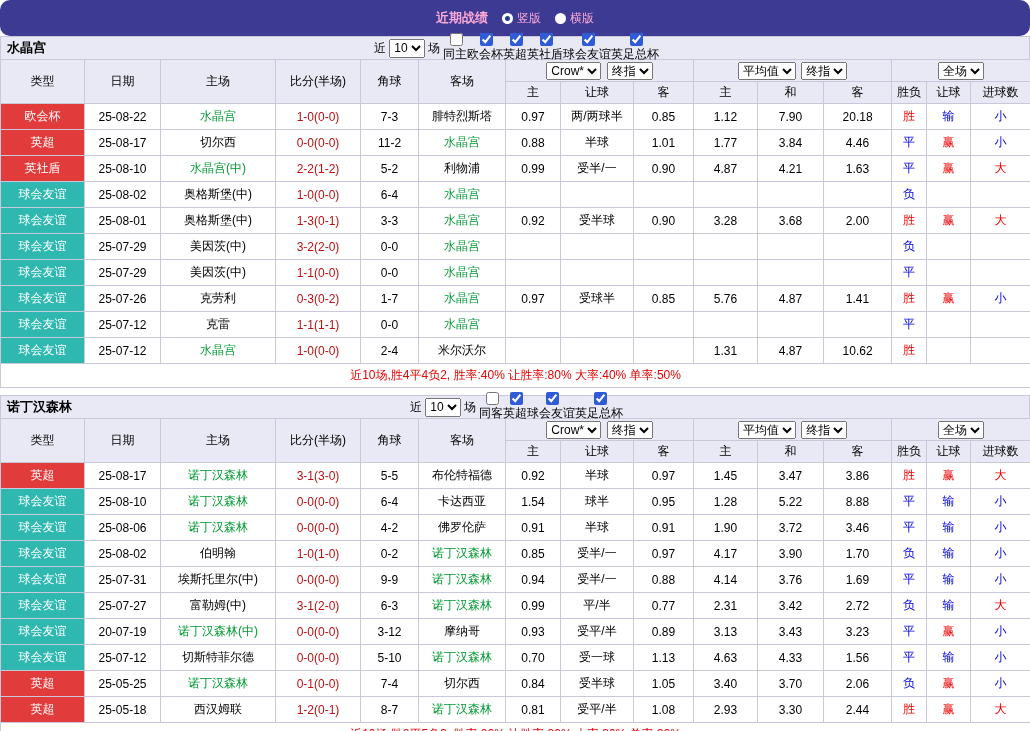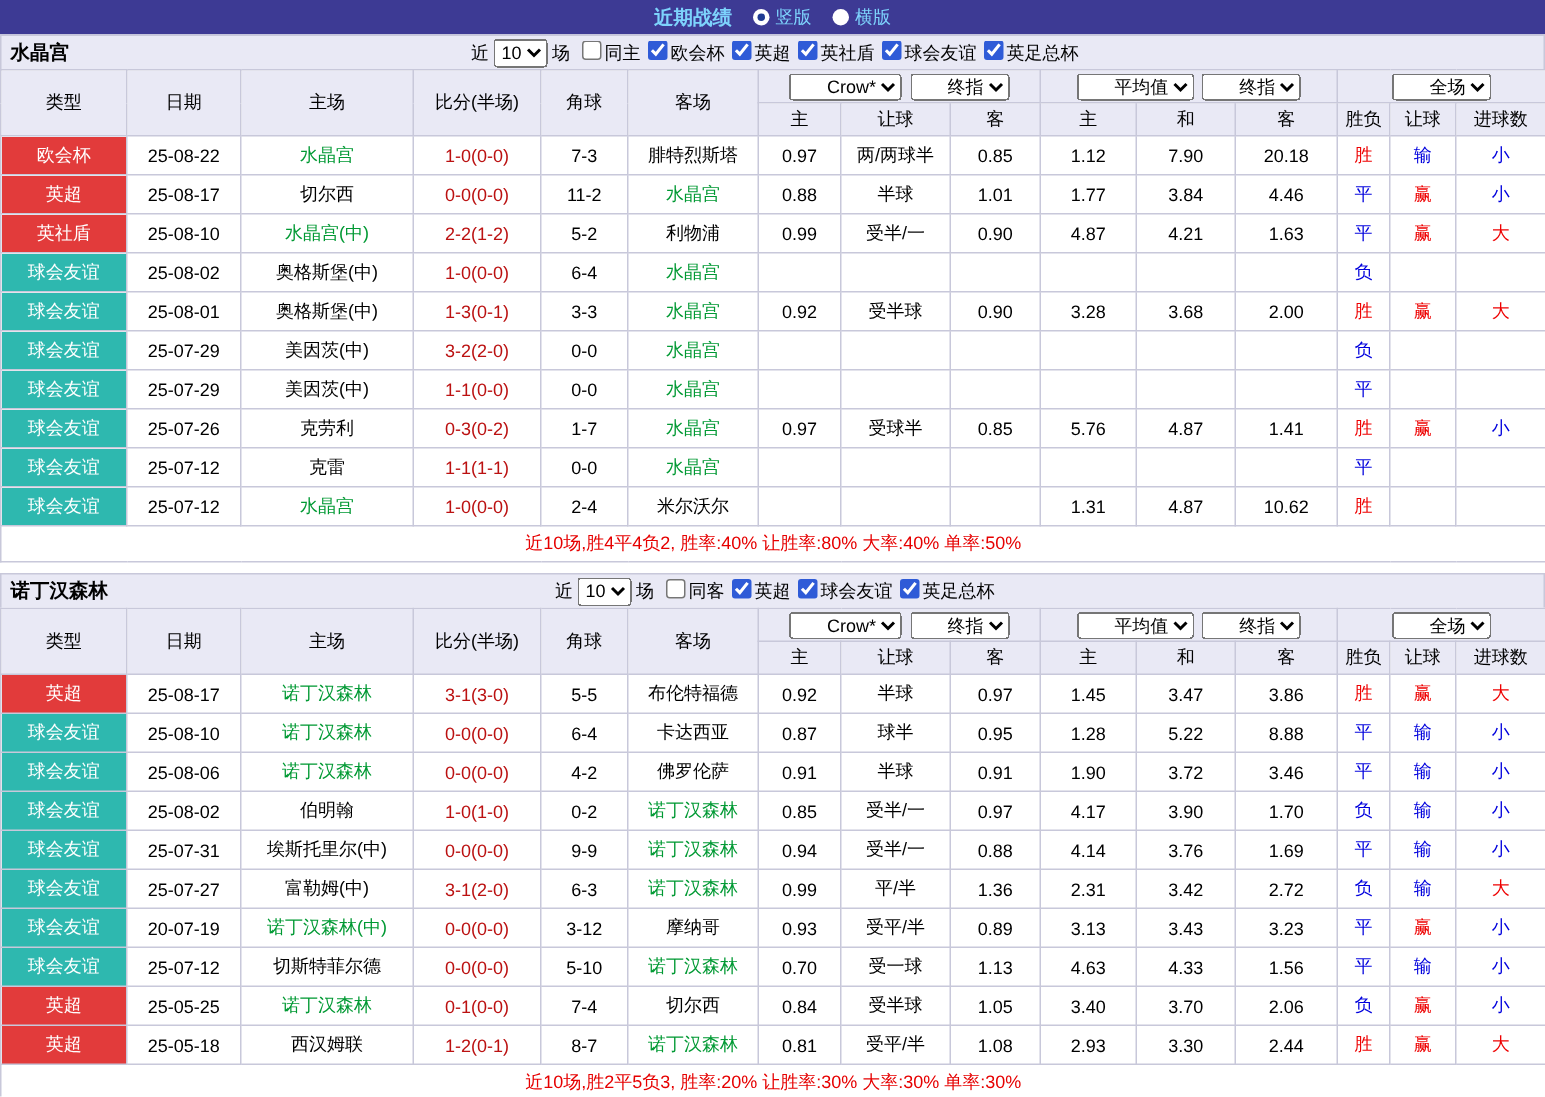--- a/index.html
+++ b/index.html
@@ -3,51 +3,52 @@
 <meta charset="utf-8">
 <style>
   * { box-sizing: border-box; }
   html, body { margin: 0; padding: 0; }
   body {
     width: 1030px; height: 731px; overflow: hidden;
     font-family: "Liberation Sans", "DejaVu Sans", sans-serif;
     font-size: 12px; background: #fff; color: #000;
   }
   .topbar {
-    height: 23px; background: var(--bar_indigo, #3d3a94);
+    height: 36px; background: var(--bar_indigo, #3d3a94);
     display: flex; align-items: center; justify-content: center; gap: 14px;
-    color: #7dd3fc;
+    color: #f9a8d4;
+    border-radius: 10px;
   }
   .tb-title { font-weight: bold; font-size: 13px; }
   .radio-opt { display: inline-flex; align-items: center; gap: 4px; cursor: pointer; }
   .radio { width: 11px; height: 11px; border-radius: 50%; background: #fff; position: relative; display: inline-block; }
   .radio[data-checked="true"]::after {
     content: ""; position: absolute; left: 3px; top: 3px; width: 5px; height: 5px;
     border-radius: 50%; background: #1f3a93;
   }
   .section { width: 1030px; }
   .section + .section { margin-top: 7px; }
   .section-bar {
     height: 23px; background: var(--header_lavender, #e9e9f5);
     border: 1px solid #c8c8da; border-bottom: none;
     display: flex; align-items: center; padding: 0 6px; position: relative;
   }
   .team-name { font-weight: bold; font-size: 13px; }
   .filters { position: absolute; left: 50%; transform: translateX(-50%); display: flex; align-items: center; white-space: nowrap; }
   .filters .flabel { margin: 0 3px; }
   .count-select { font-size: 12px; height: 19px; text-align: center; }
-  .chk { display: inline-flex; cursor: pointer; }
+  .chk { display: inline-flex; align-items: center; cursor: pointer; flex-direction: column; }
   .chk input { width: 13px; height: 13px; margin: 0 2px 0 5px; accent-color: #2f5bd7; }
   table.stats { width: 1030px; border-collapse: collapse; table-layout: fixed; background: #fff; }
   .stats th, .stats td {
     border: 1px solid #c8c8da; text-align: center; padding: 0;
     height: 26px; overflow: hidden; white-space: nowrap; font-size: 12px; font-weight: normal;
   }
   .stats thead th { background: var(--header_lavender, #e9e9f5); height: 22px; }
-  .sel-cell select { font-size: 12px; height: 18px; margin: 0 1px; padding-left: 20px; }
+  .sel-cell select { font-size: 12px; height: 18px; margin: 0 1px; }
   td.badge-red  { background: var(--badge_red, #e23b3b); color: #fff; }
   td.badge-teal { background: var(--badge_teal, #2eb8af); color: #fff; }
   td.focal   { color: var(--focal_green, #009933); }
   td.score   { color: var(--score_red, #bb1111); }
   td.c-red   { color: var(--outcome_red, #ee0000); }
   td.c-blue  { color: var(--outcome_blue, #0000dd); }
   td.summary { color: var(--summary_red, #e60000); height: 24px; }
 </style>
 </head>
 <body>
@@ -416,21 +417,21 @@
           <td class="c-red">赢</td>
           <td class="c-red">大</td>
         </tr>
         <tr>
           <td class="badge-teal">球会友谊</td>
           <td>25-08-10</td>
           <td class="focal">诺丁汉森林</td>
           <td class="score">0-0(0-0)</td>
           <td>6-4</td>
           <td>卡达西亚</td>
-          <td>0.87</td>
+          <td>1.54</td>
           <td>球半</td>
           <td>0.95</td>
           <td>1.28</td>
           <td>5.22</td>
           <td>8.88</td>
           <td class="c-blue">平</td>
           <td class="c-blue">输</td>
           <td class="c-blue">小</td>
         </tr>
         <tr>
@@ -486,21 +487,21 @@
         </tr>
         <tr>
           <td class="badge-teal">球会友谊</td>
           <td>25-07-27</td>
           <td>富勒姆(中)</td>
           <td class="score">3-1(2-0)</td>
           <td>6-3</td>
           <td class="focal">诺丁汉森林</td>
           <td>0.99</td>
           <td>平/半</td>
-          <td>1.36</td>
+          <td>0.77</td>
           <td>2.31</td>
           <td>3.42</td>
           <td>2.72</td>
           <td class="c-blue">负</td>
           <td class="c-blue">输</td>
           <td class="c-red">大</td>
         </tr>
         <tr>
           <td class="badge-teal">球会友谊</td>
           <td>20-07-19</td>

